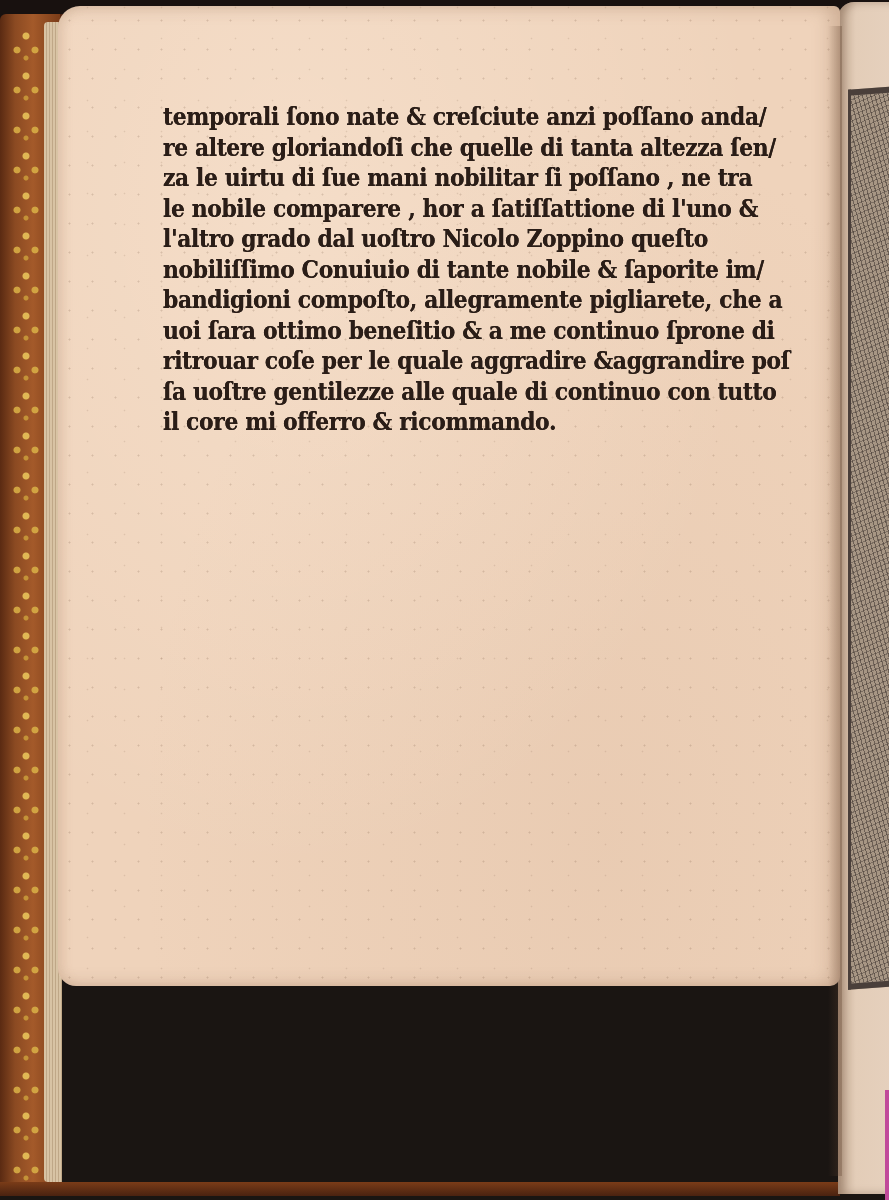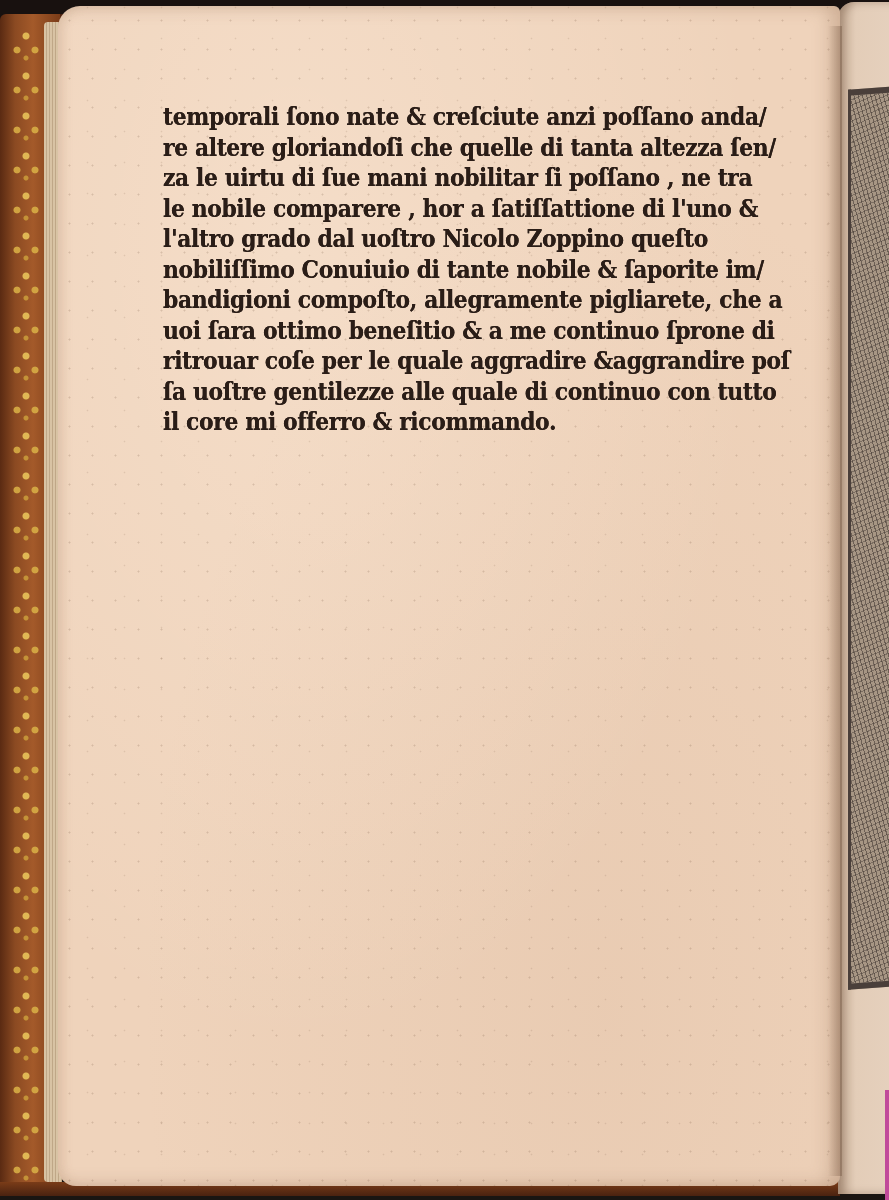--- a/index.html
+++ b/index.html
@@ -57,21 +57,21 @@
       position: absolute;
       left: 44px; top: 22px;
       width: 18px; height: 1160px;
       background: repeating-linear-gradient(90deg, #d8c3a4 0 2px, #bfa787 2px 3px);
       border-radius: 4px 0 0 4px;
     }
     
     .page {
       position: absolute;
       left: 58px; top: 6px;
-      width: 782px; height: 1180px;
+      width: 782px; height: 980px;
       background:
         radial-gradient(ellipse at 30% 20%, rgba(255,240,225,0.35), transparent 60%),
         radial-gradient(ellipse at 70% 85%, rgba(200,160,130,0.15), transparent 60%),
         #efd3bb;
       border-radius: 22px 6px 10px 18px;
       box-shadow: inset -10px 0 18px rgba(120,80,50,0.25), inset 6px 0 10px rgba(160,120,90,0.15);
     }
     .speckle {
       position: absolute;
       inset: 0;

